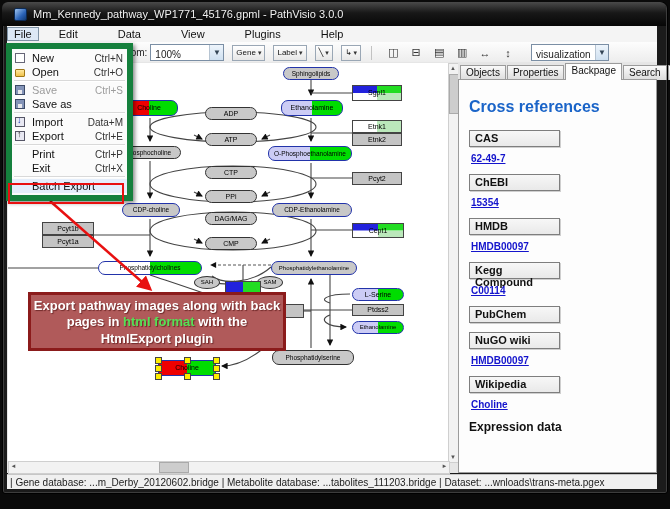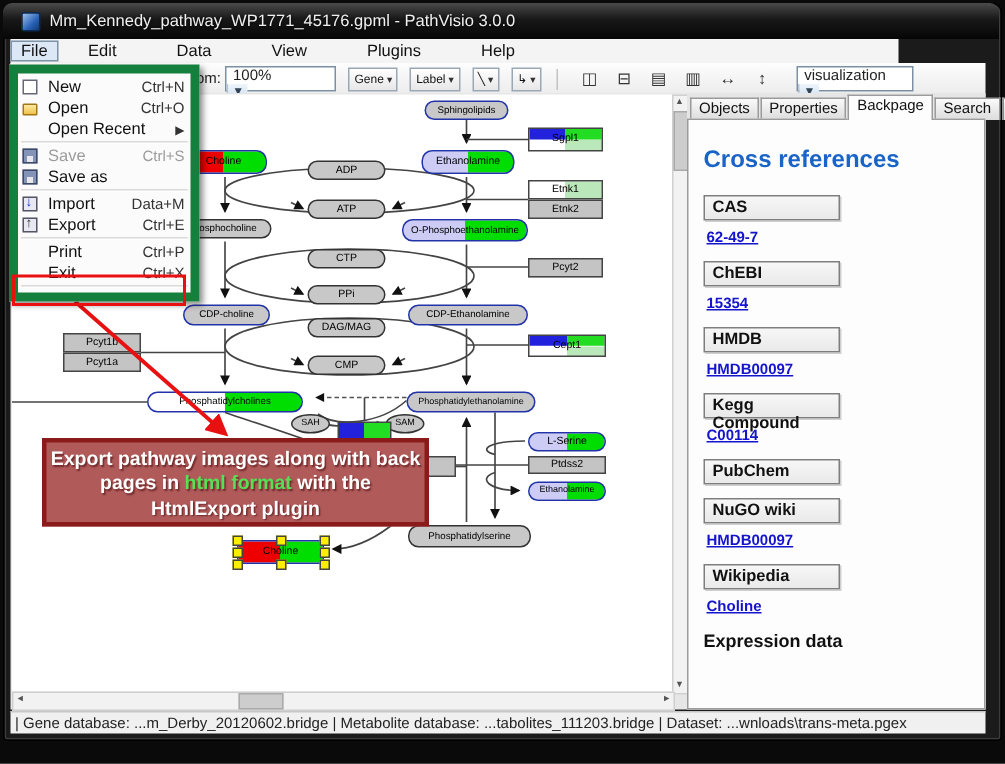--- a/index.html
+++ b/index.html
@@ -6,30 +6,30 @@
     font-family:"Liberation Sans","DejaVu Sans",sans-serif;}
   #stage{position:relative;width:670px;height:509px;}
   
   .frame{position:absolute;left:2px;top:2px;width:664px;height:490px;background:#1b1b1b;
     border:1px solid #000;border-radius:6px 6px 3px 3px;box-shadow:inset 0 0 0 1px #3d3d3d;}
   .titlebar{position:absolute;left:2px;top:2px;width:664px;height:24px;border-radius:6px 6px 0 0;
     background:linear-gradient(#4a4a4a,#181818 45%,#060606);display:flex;align-items:center;}
   .app-icon{width:11px;height:11px;margin:0 6px 0 12px;border-radius:2px;
     background:linear-gradient(135deg,#9fc4ef 0%,#2a63b8 60%,#123a74);border:1px solid #0b2a55;}
   .title-text{color:#f0f0f0;font-size:11px;text-shadow:0 1px 2px #000;}
-  .menubar{position:absolute;left:7px;top:26px;width:592px;height:16px;background:#f4f4f4;
+  .menubar{position:absolute;left:7px;top:26px;width:650px;height:16px;background:#f4f4f4;
     border-bottom:1px solid #d8d8d8;display:flex;align-items:center;font-size:11px;color:#111;}
   .menu-item{padding:1px 20px;margin-top:0px;}
   .menu-item.open{border:1px solid #7f93a6;background:#dce8f6;padding:0px 6px;}
   .toolbar{position:absolute;left:7px;top:42px;width:650px;height:21px;
     background:linear-gradient(#fdfdfd,#ececec);border-bottom:1px solid #c9c9c9;
     display:flex;align-items:center;font-size:11px;color:#222;}
   .tb-spacer{width:112px;flex:0 0 auto;}
   .tb-label{margin-right:3px;font-size:10px;}
-  .combo{display:flex;align-items:flex-start;border:1px solid #7b8fa5;background:#fff;height:15px;flex-direction:column;}
+  .combo{display:flex;align-items:flex-end;border:1px solid #7b8fa5;background:#fff;height:15px;}
   .combo .val{font-size:10px;padding:0 4px;}
   .combo .arrow-btn{width:13px;height:100%;border-left:1px solid #b6c4d2;
     background:linear-gradient(#eef5fc,#cfe0f0);font-size:8px;color:#345;display:flex;align-items:center;justify-content:center;}
   .tb-btn{border:1px solid #9aa7b5;background:linear-gradient(#fff,#e7e7e7);height:14px;
     display:flex;align-items:center;padding:0 3px;margin-left:8px;font-size:8px;color:#111;}
   .tb-dd{font-size:7px;color:#333;margin-left:2px;}
   .tb-sep{width:1px;height:14px;background:#c2c2c2;margin:0 7px 0 10px;}
   .tb-icon{width:18px;height:15px;display:flex;align-items:center;justify-content:center;
     font-size:11px;color:#333;margin-left:5px;}
   
@@ -325,25 +325,20 @@
       <div class="mitem">
         <span class="micon"><span class="ic ic-doc"></span></span>
         <span class="mlabel">New</span>
         <span class="mshort">Ctrl+N</span>
       </div>
       <div class="mitem">
         <span class="micon"><span class="ic ic-folder"></span></span>
         <span class="mlabel">Open</span>
         <span class="mshort">Ctrl+O</span>
       </div>
-      <div class="mitem">
-        <span class="micon"></span>
-        <span class="mlabel">Open Recent</span>
-        <span class="msub">▶</span>
-      </div>
       <div class="msep"></div>
       <div class="mitem disabled">
         <span class="micon"><span class="ic ic-floppy"></span></span>
         <span class="mlabel">Save</span>
         <span class="mshort">Ctrl+S</span>
       </div>
       <div class="mitem">
         <span class="micon"><span class="ic ic-floppy"></span></span>
         <span class="mlabel">Save as</span>
       </div>
@@ -363,20 +358,24 @@
         <span class="micon"></span>
         <span class="mlabel">Print</span>
         <span class="mshort">Ctrl+P</span>
       </div>
       <div class="mitem">
         <span class="micon"></span>
         <span class="mlabel">Exit</span>
         <span class="mshort">Ctrl+X</span>
       </div>
       <div class="msep"></div>
+      <div class="mitem highlighted">
+        <span class="micon"></span>
+        <span class="mlabel">Batch Export</span>
+      </div>
     </div>
   <div class="batch-export-box"></div>
 
   <svg class="arrow-overlay" width="670" height="509">
     <defs>
       <marker id="redarr" viewBox="0 0 10 10" refX="8" refY="5" markerWidth="6" markerHeight="6" orient="auto">
         <path d="M0,0 L10,5 L0,10 z" fill="#e81010"></path>
       </marker>
     </defs>
     <line x1="50" y1="201" x2="150" y2="289" stroke="#e81010" stroke-width="2.5" marker-end="url(#redarr)"></line>

